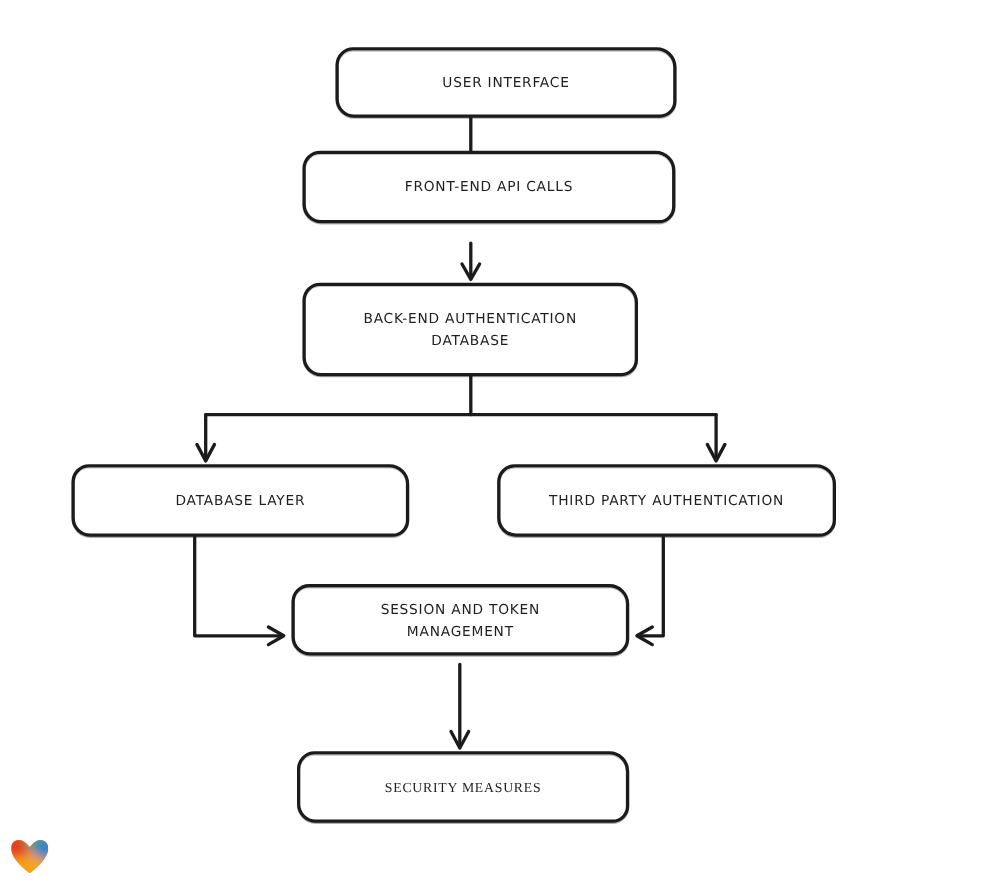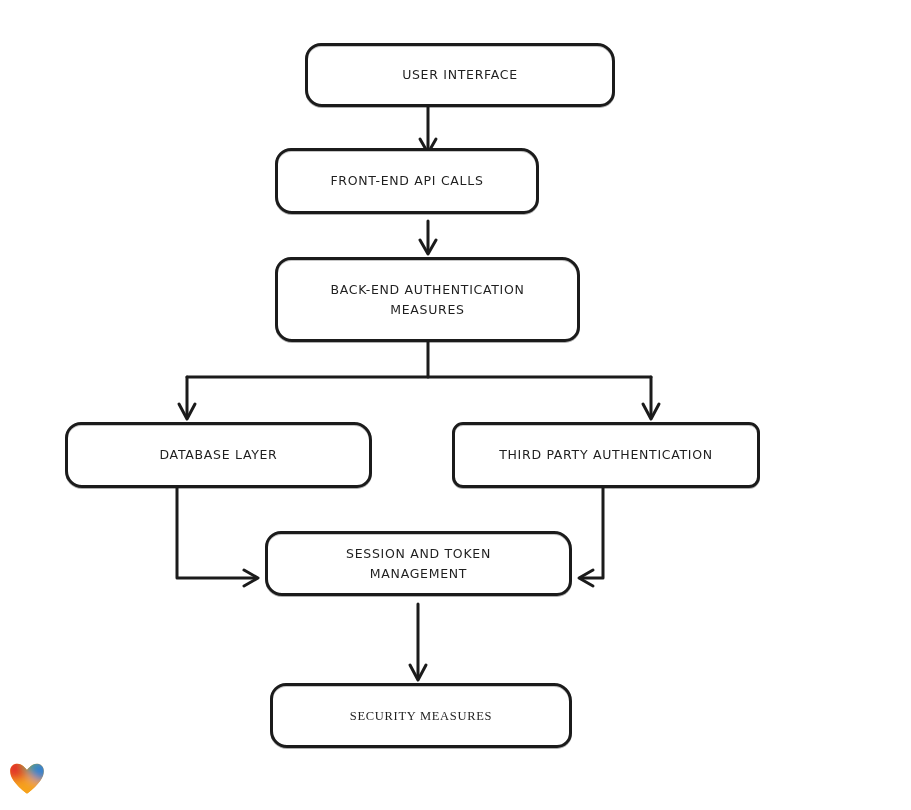--- a/index.html
+++ b/index.html
@@ -43,24 +43,24 @@
     line-height: 1.6;
     white-space: pre-line;
     box-shadow: 0 1px 0 rgba(27,27,27,0.35), inset 0 1px 0 rgba(27,27,27,0.25);
   }
   .node-label {
     white-space: pre-line;
     padding: 0 10px;
   }
   
   #n-user-interface      { left: 282px; top:  43px; width: 310px; height: 64px; margin-left: 23px; }
-  #n-front-end-api-calls { left: 275px; top: 148px; width: 264px; height: 66px; }
+  #n-front-end-api-calls { left: 275px; top: 137px; width: 339px; height: 66px; }
   #n-back-end-auth       { left: 275px; top: 257px; width: 305px; height: 85px; }
   #n-database-layer      { left:  65px; top: 422px; width: 307px; height: 66px; }
-  #n-third-party-auth    { left: 452px; top: 422px; width: 308px; height: 66px; border-radius: 11px; }
+  #n-third-party-auth    { left: 452px; top: 422px; width: 308px; height: 66px; }
   #n-session-token       { left: 265px; top: 531px; width: 307px; height: 65px; }
   #n-security-measures   { left: 270px; top: 683px; width: 302px; height: 65px; font-family: Liberation Serif, serif; }
 
   .logo {
     position: absolute;
     left: 8px;
     top: 760px;
     width: 38px;
     height: 38px;
     cursor: pointer;
@@ -111,21 +111,21 @@
   <div class="node" id="n-user-interface">
     <span class="node-label">USER INTERFACE</span>
   </div>
 
   <div class="node" id="n-front-end-api-calls">
     <span class="node-label">FRONT-END API CALLS</span>
   </div>
 
   <div class="node" id="n-back-end-auth">
     <span class="node-label">BACK-END AUTHENTICATION
-MEASURES</span>
+DATABASE</span>
   </div>
 
   <div class="node" id="n-database-layer">
     <span class="node-label">DATABASE LAYER</span>
   </div>
 
   <div class="node" id="n-third-party-auth">
     <span class="node-label">THIRD PARTY AUTHENTICATION</span>
   </div>
 

